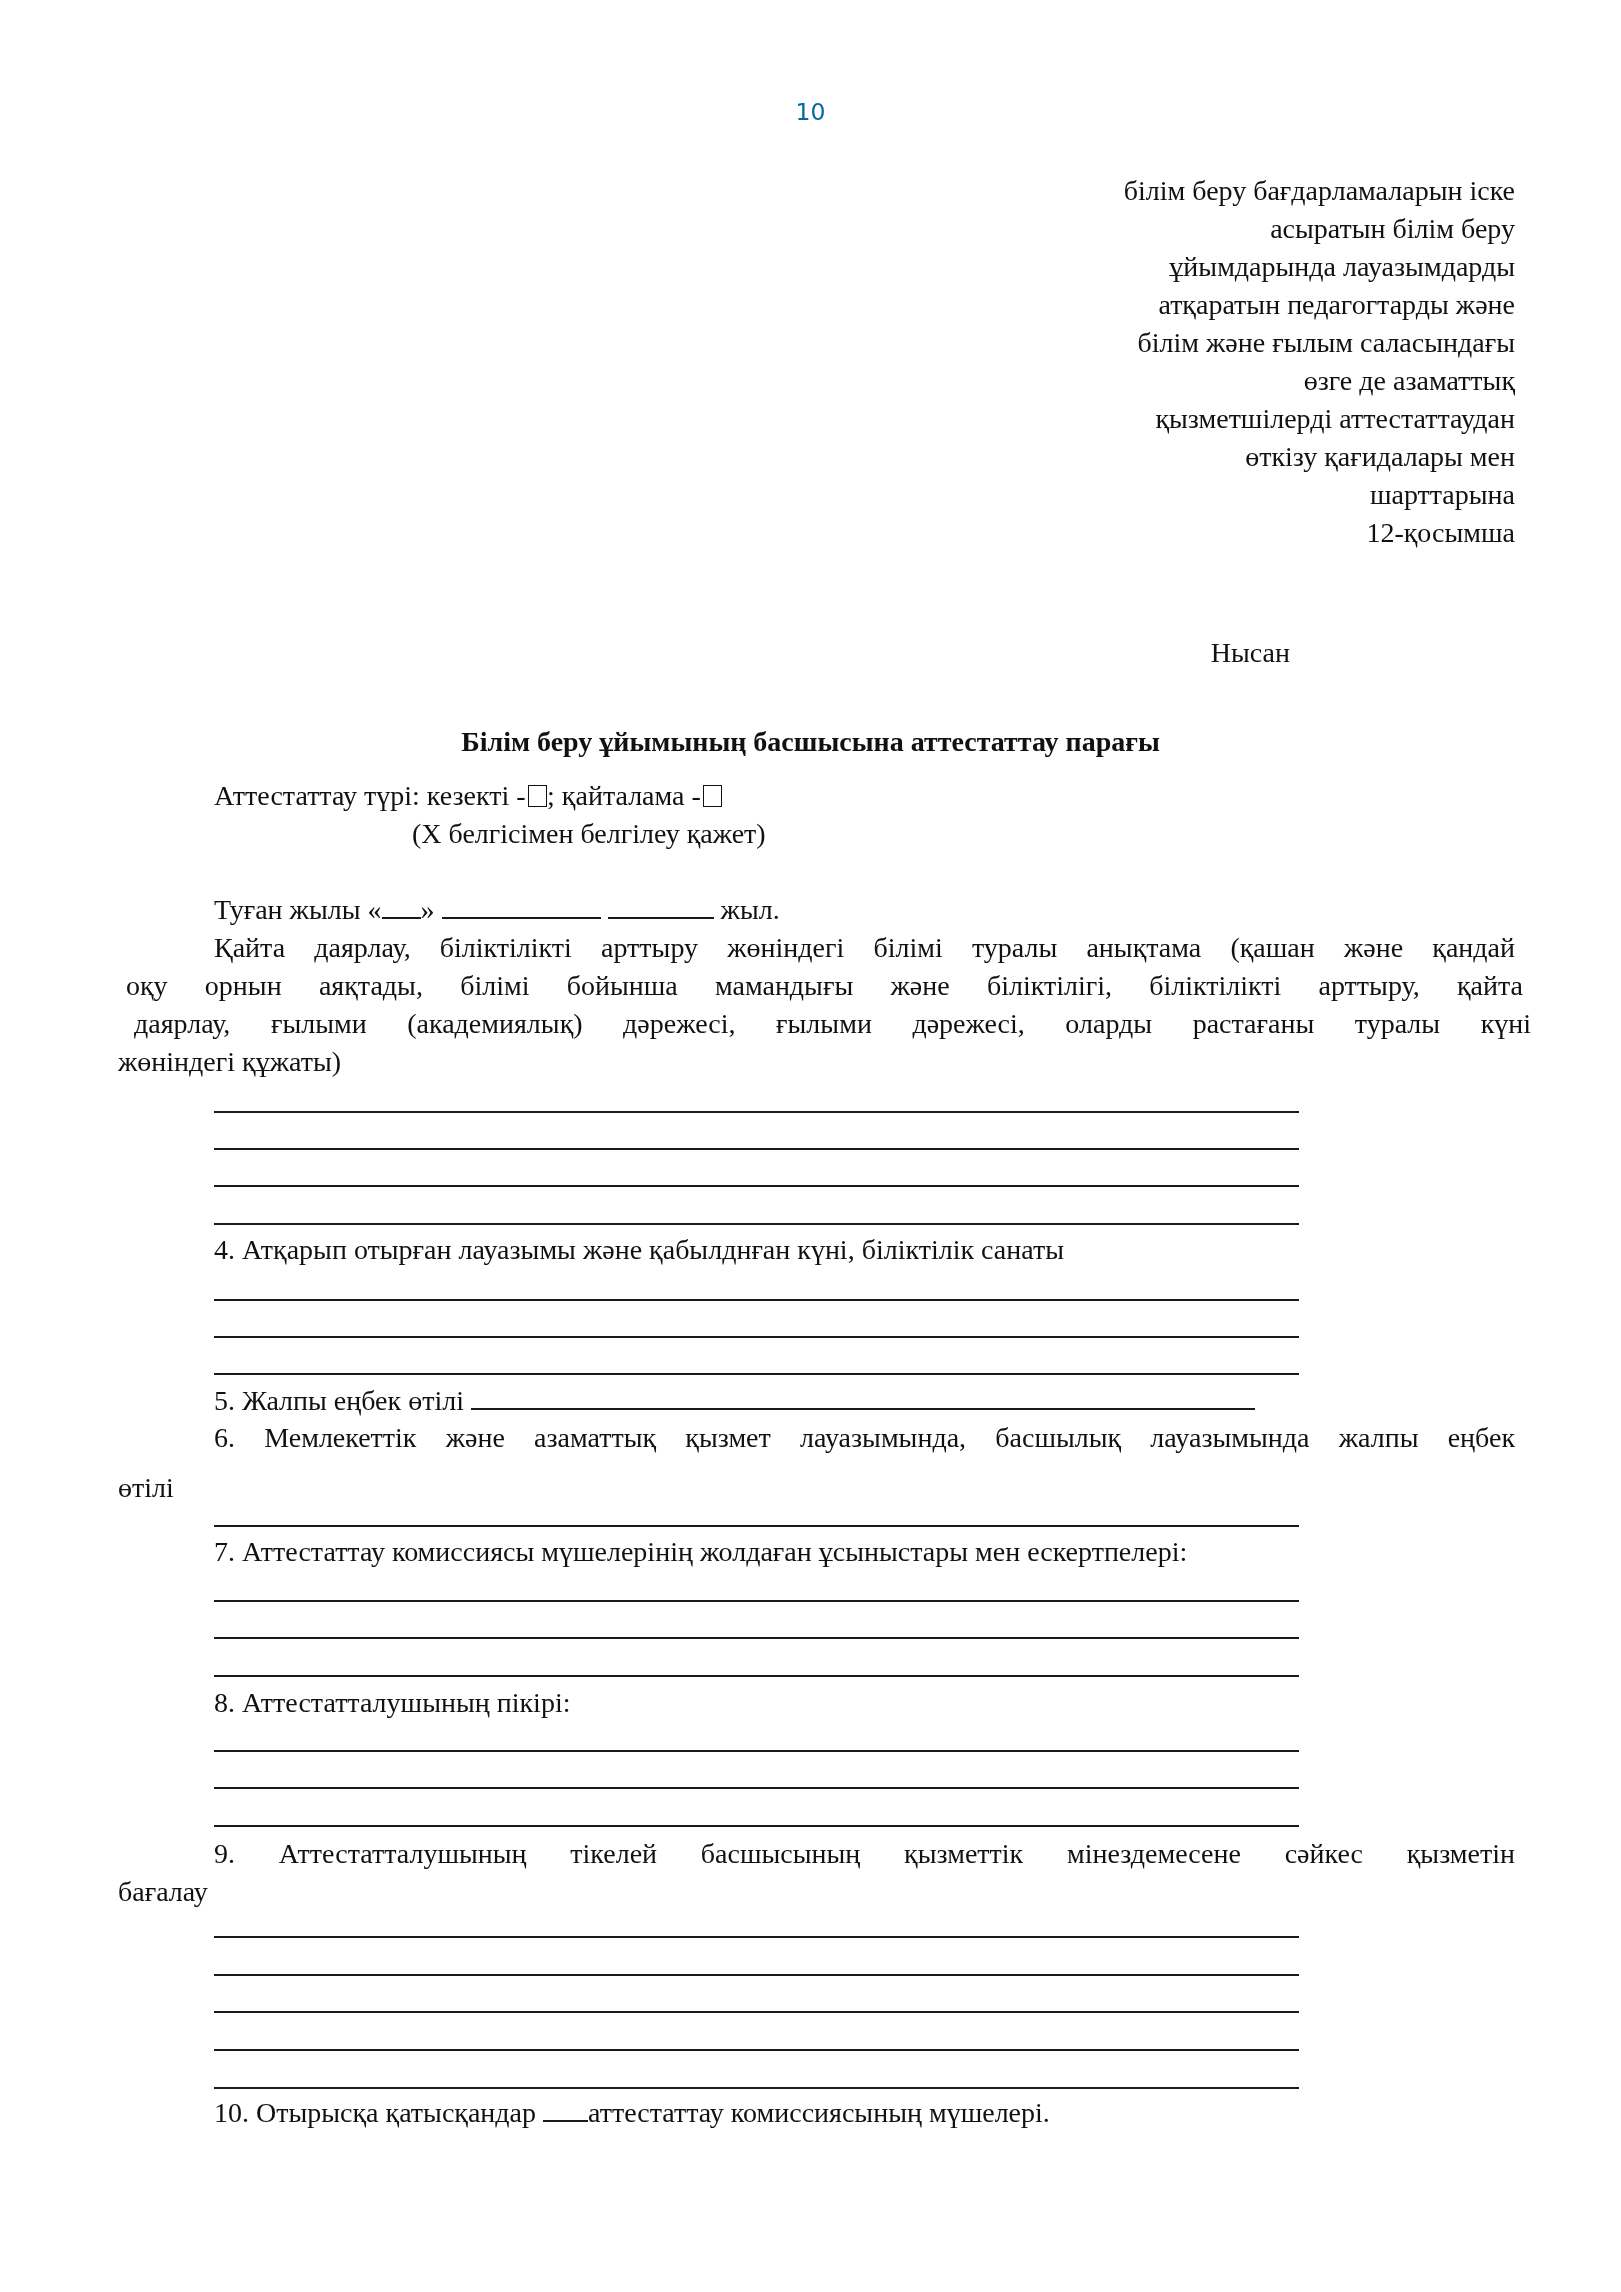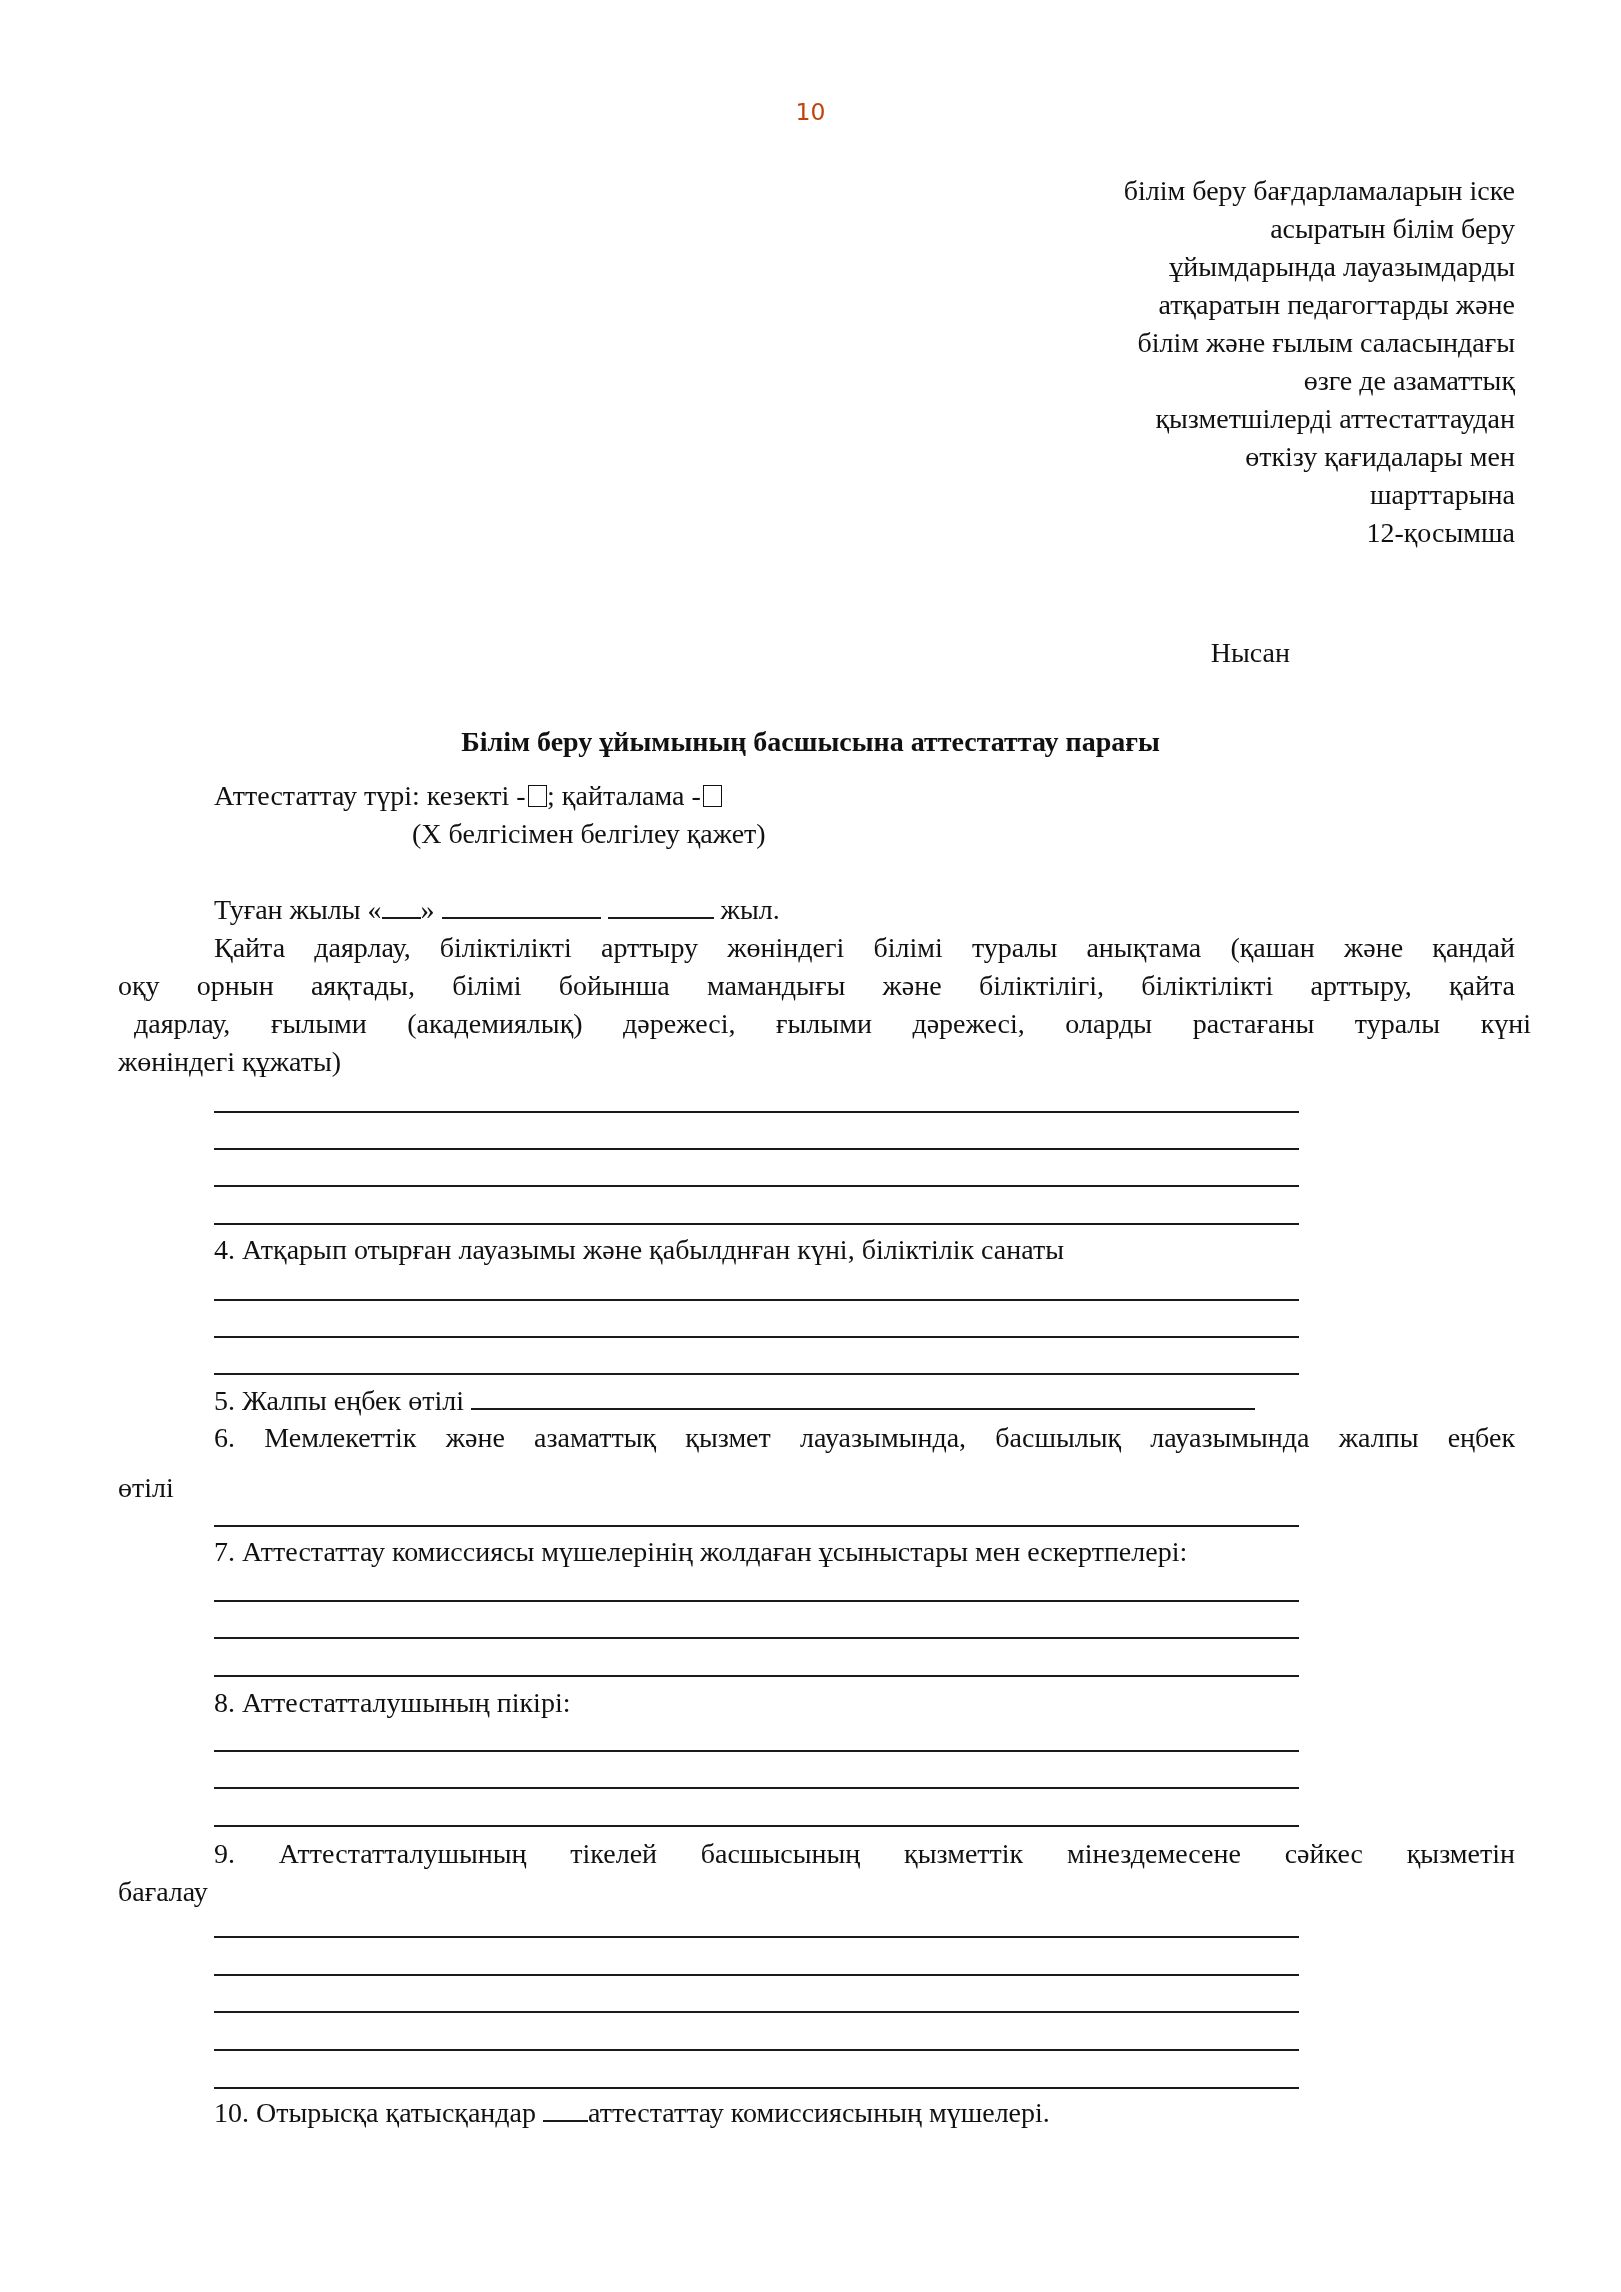--- a/index.html
+++ b/index.html
@@ -1,18 +1,18 @@
 <!DOCTYPE html>
 <html><head>
 <meta charset="utf-8">
 <style>
   html, body { margin:0; padding:0; background:#ffffff; }
   body { width:1621px; height:2293px; position:relative; overflow:hidden; }
   .page { position:absolute; left:0; top:0; width:1621px; height:2293px; background:#fff; color:#111; font-family:"Liberation Serif", serif; font-size:28px; }
-  .pnum { position:absolute; top:98px; left:0; width:1621px; text-align:center; font-family:"DejaVu Sans", sans-serif; font-size:23.5px; color:#c2410c; }
+  .pnum { position:absolute; top:98px; left:0; width:1621px; text-align:center; font-family:"DejaVu Sans", sans-serif; font-size:23.5px; color:#0369a1; }
   .rblock { position:absolute; right:106px; top:172px; text-align:right; line-height:38px; }
   .rblock div { white-space:nowrap; }
   .nysan { position:absolute; right:331px; top:634px; line-height:37px; }
   .title { position:absolute; left:0; width:1621px; top:723px; text-align:center; font-weight:bold; line-height:37px; }
   .ln { position:absolute; line-height:38px; white-space:nowrap; }
   .just { position:absolute; left:118px; width:1397px; text-align:justify; text-align-last:justify; line-height:38px; white-space:normal; }
   .rule { position:absolute; left:214px; width:1085px; height:0; border-top:2px solid #1a1a1a; }
   .uline { display:inline-block; border-bottom:2px solid #1a1a1a; height:23.5px; vertical-align:baseline; }
   .box { display:inline-block; width:17.6px; height:19.6px; border:1.5px solid #111; vertical-align:-2px; margin-left:2px; }
 </style>
@@ -47,21 +47,21 @@
 
 
   <div class="ln" style="left:214px; top:891px;">
     <span>Туған жылы «</span><span class="uline" style="width:39px;"></span><span>»</span>
     <span class="uline" style="width:159px;"></span>
     <span class="uline" style="width:106px;"></span>
     <span>жыл.</span>
   </div>
 
   <div class="just" style="top:929px; left:214px; width:1301px;">Қайта даярлау, біліктілікті арттыру жөніндегі білімі туралы анықтама (қашан және қандай</div>
-  <div class="just" style="top:967px;">оқу орнын аяқтады, білімі бойынша мамандығы және біліктілігі, біліктілікті арттыру, қайта</div>
+  <div class="just" style="top:967px;margin-left:8px;">оқу орнын аяқтады, білімі бойынша мамандығы және біліктілігі, біліктілікті арттыру, қайта</div>
   <div class="just" style="top:1005px;margin-left:16px;">даярлау, ғылыми (академиялық) дәрежесі, ғылыми дәрежесі, оларды растағаны туралы күні</div>
   <div class="ln" style="left:118px; top:1043px;">жөніндегі құжаты)</div>
 
   <div class="rule" style="top:1111px;"></div>
   <div class="rule" style="top:1148px;"></div>
   <div class="rule" style="top:1185px;"></div>
   <div class="rule" style="top:1223px;"></div>
 
   <div class="ln" style="left:214px; top:1231px;">4. Атқарып отырған лауазымы және қабылднған күні, біліктілік санаты</div>
   <div class="rule" style="top:1299px;"></div>

